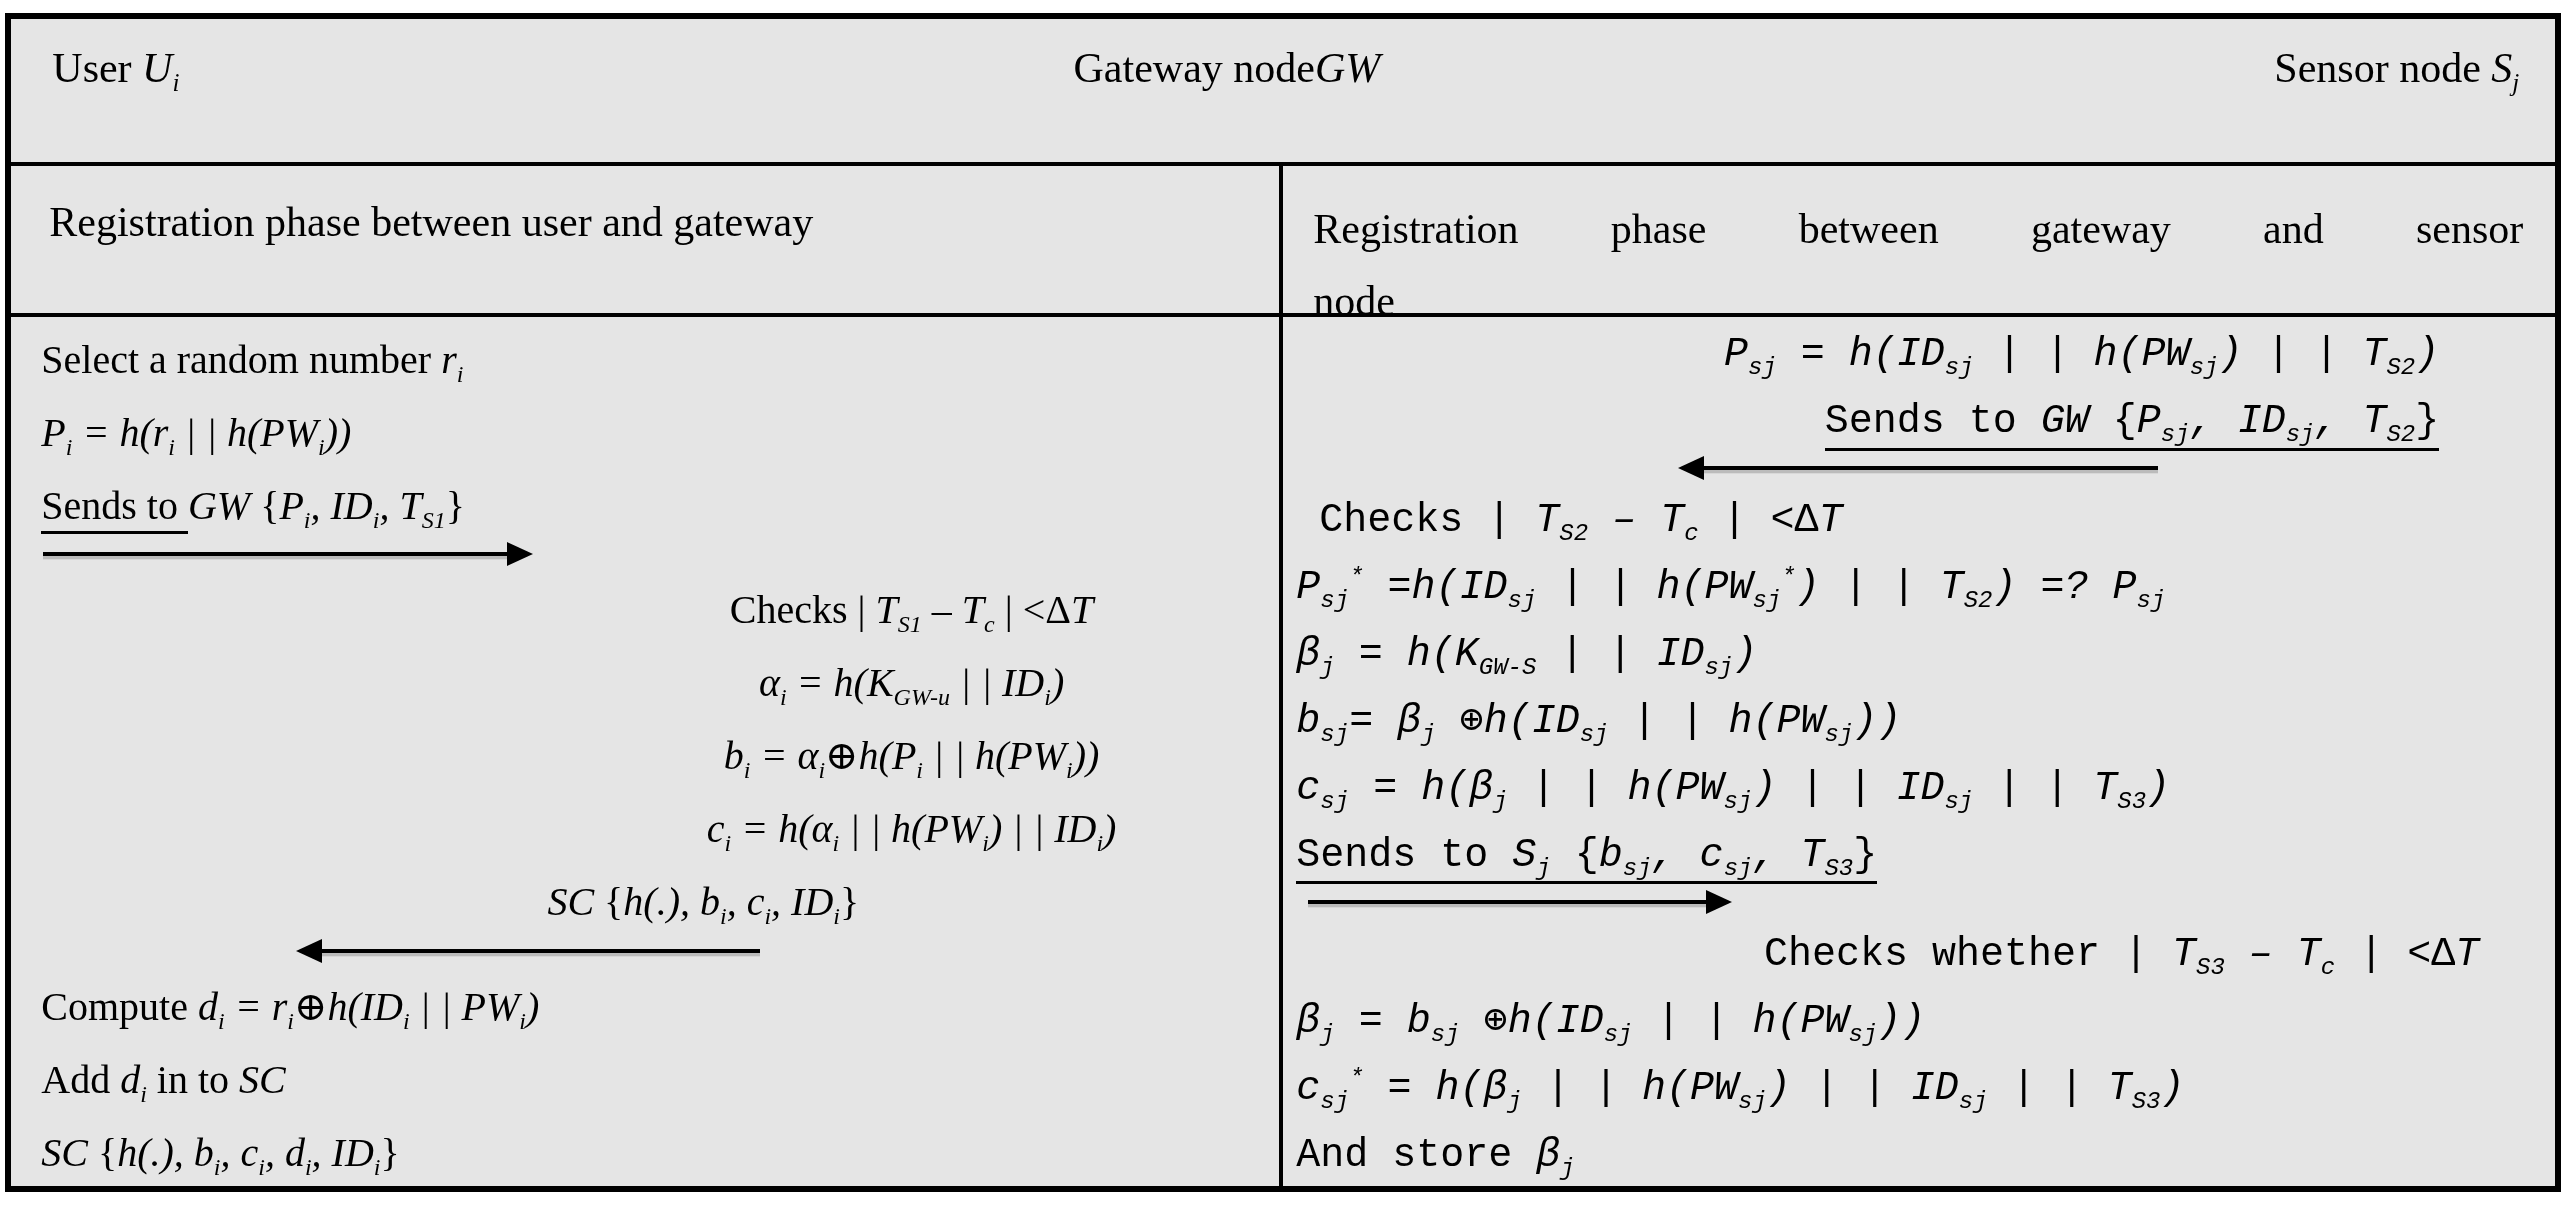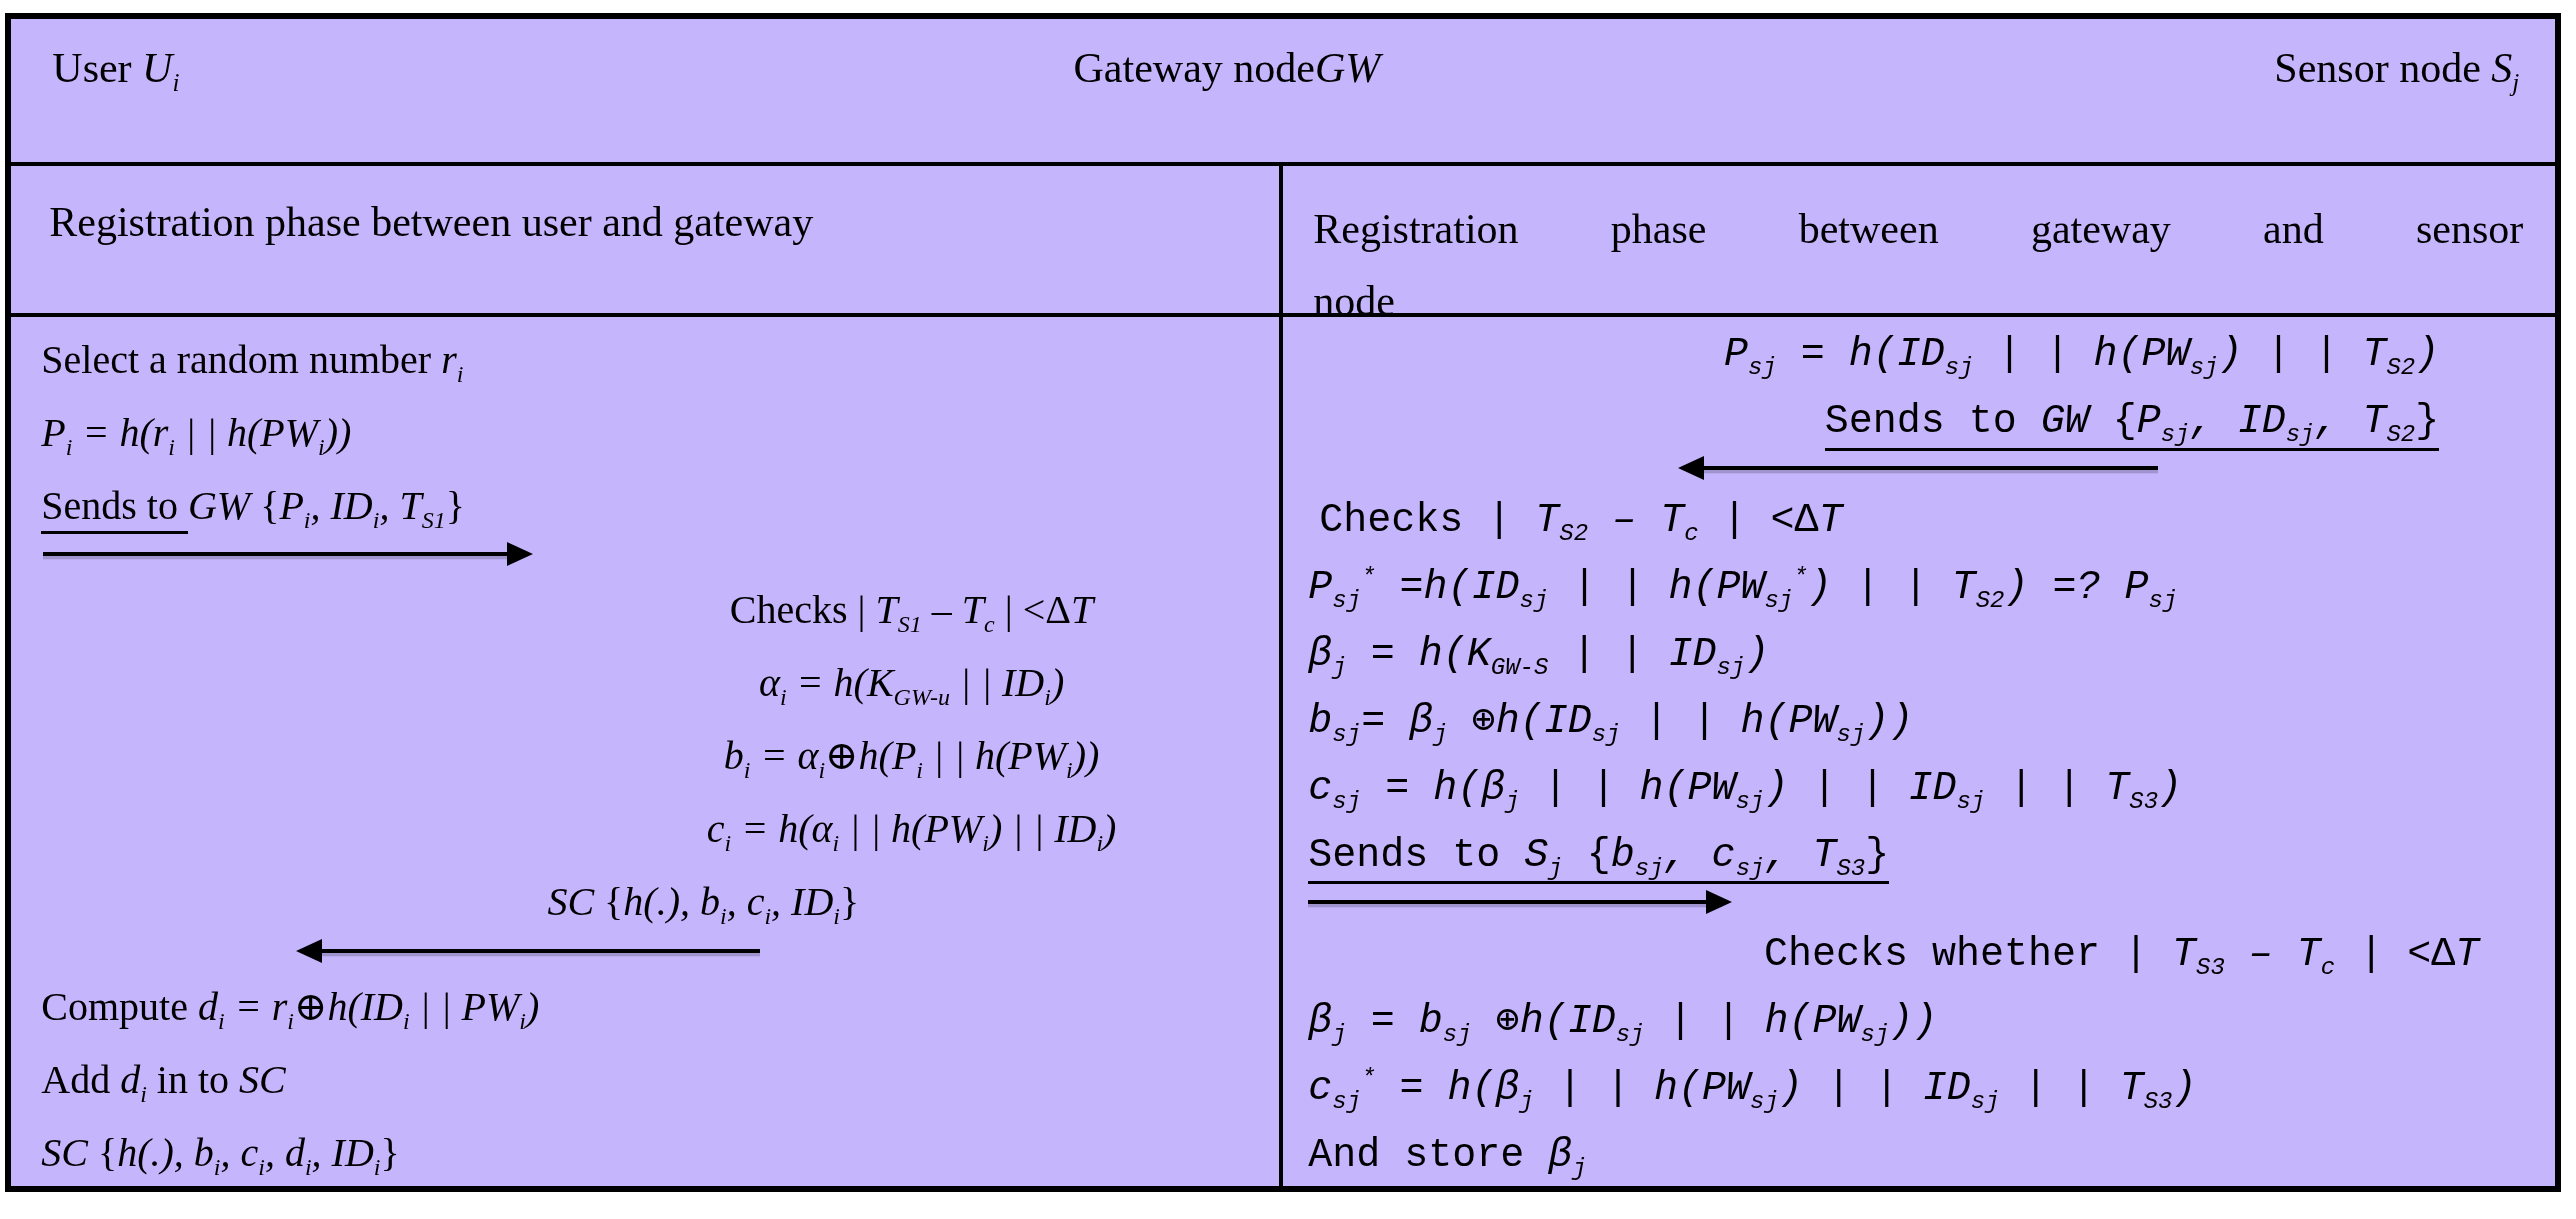--- a/index.html
+++ b/index.html
@@ -2,21 +2,21 @@
 <html style="font-size:10.6px"><head>
 <meta charset="utf-8">
 <style>
   html,body{margin:0;padding:0;}
   body{
     width:2576px;height:1219px;background:#ffffff;overflow:hidden;position:relative;
     font-family:"Liberation Serif","DejaVu Serif",serif;color:#000000;
   }
   .figure{
     position:absolute;left:5.3px;top:13.3px;width:2556px;height:1179px;
-    border:6px solid #000;box-sizing:border-box;background:#c4b5fd;
+    border:6px solid #000;box-sizing:border-box;background:#e5e5e5;
     display:flex;flex-direction:column;
   }
   
   .entity-row{
     height:147px;flex:0 0 auto;border-bottom:4.6px solid #000;box-sizing:border-box;
     display:flex;justify-content:space-between;align-items:flex-start;
     padding:25px 36px 0 41px;font-size:42px;
   }
   
   .phase-row{
@@ -30,21 +30,21 @@
   .phase-right{
     flex:1;box-sizing:border-box;padding:26.5px 32px 0 30px;line-height:72px;
   }
   .jl{text-align:justify;text-align-last:justify;}
   
   .steps-row{flex:1;display:flex;min-height:0;}
   .col{box-sizing:border-box;overflow:hidden;font-size:40px;}
   .col-left{width:50%;border-right:4.6px solid #000;padding-top:5.3px;}
   .col-right{flex:1;padding-top:4px;font-family:Liberation Mono, monospace;}
   .col-left .ln{line-height:73px;padding-left:30px;white-space:nowrap;}
-  .col-right .ln{line-height:67px;padding-left:25px;white-space:nowrap;}
+  .col-right .ln{line-height:67px;padding-left:13px;white-space:nowrap;}
   
   .col-left .mid{padding-left:0;margin-left:44%;width:54%;text-align:center;}
   .col-left .ctr{padding-left:116px;text-align:center;}
   .col-right .ra{padding-left:0;text-align:right;padding-right:116px;}
   .col-right .ra2{padding-left:0;text-align:right;padding-right:76px;margin-left:44px;}
   .col-right .ind{padding-left:36px;}
   
   .u, .uwrap .u{border-bottom:3.3px solid #000;padding-bottom:3.3px;margin-top:40px;}
   
   .arr{display:flex;align-items:center;height:30.5px;margin-top:-2.7px;margin-bottom:4px;}

